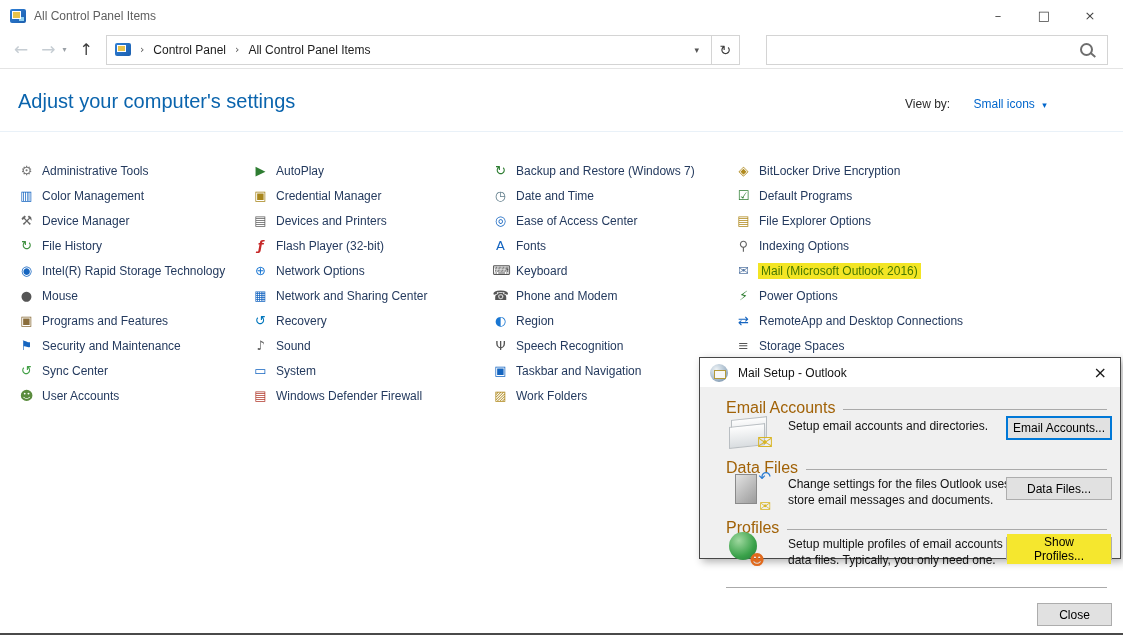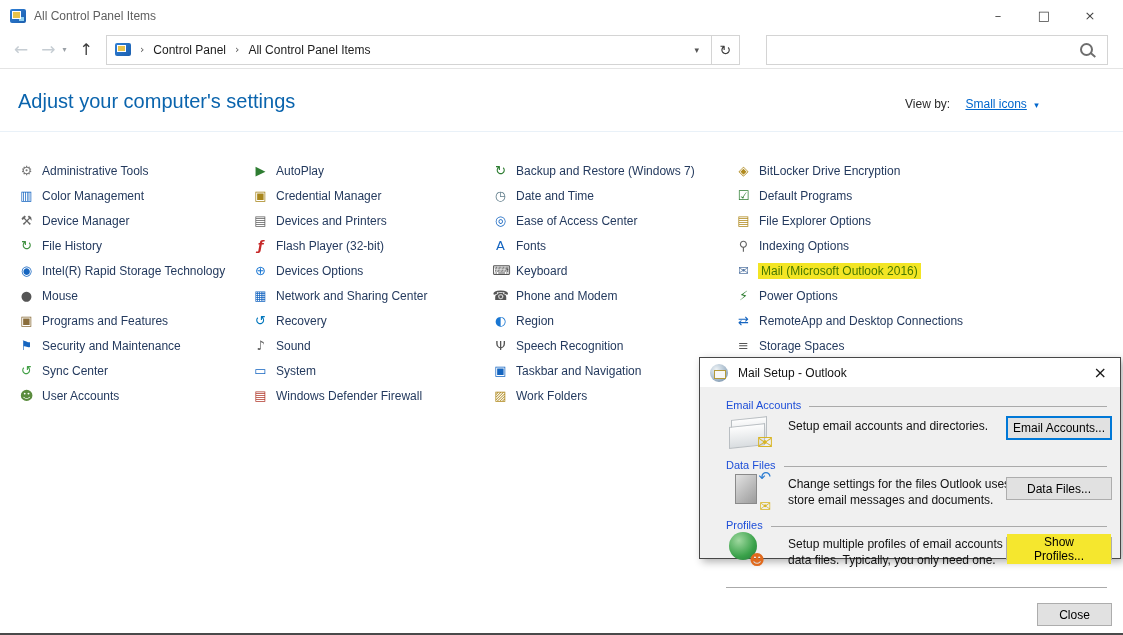--- a/index.html
+++ b/index.html
@@ -30,21 +30,21 @@
   .addr-caret{margin-left:auto;color:#555;font-size:9px;font-family:"DejaVu Sans",sans-serif;padding-right:4px;}
   .refresh-btn{width:27px;border-left:1px solid #d4d4d4;display:flex;align-items:center;justify-content:center;color:#3c3c3c;font-size:14px;font-family:"DejaVu Sans",sans-serif;}
   .searchbox{margin-left:26px;width:342px;height:30px;border:1px solid #d4d4d4;box-sizing:border-box;display:flex;align-items:center;}
   .searchbox input{flex:1;border:0;outline:0;background:transparent;font-size:12px;padding:0 8px;font-family:inherit;color:#222;}
   .magnifier{width:9px;height:9px;border:2px solid #6e6e6e;border-radius:50%;position:relative;margin-right:14px;flex:0 0 auto;}
   .magnifier::after{content:"";position:absolute;width:6px;height:2px;background:#6e6e6e;transform:rotate(40deg);right:-5px;bottom:-2px;}
 
   
   .page-title{position:absolute;left:18px;top:90px;font-size:20px;color:#0a64ad;font-weight:400;}
   .view-by{position:absolute;left:905px;top:97px;font-size:12px;color:#2b2b2b;}
-  .view-by .val{color:#0066cc;margin-left:12px;text-decoration:underline;}
+  .view-by .val{color:#0066cc;margin-left:20px;}
   .view-by .caret{color:#0066cc;font-size:9px;font-family:"DejaVu Sans",sans-serif;margin-left:4px;}
   .header-sep{position:absolute;top:131px;left:0;width:1123px;border-top:1px solid #e9f1f8;}
 
   
   .cp-col{position:absolute;top:158px;width:235px;}
   .cp-col[data-col="0"]{left:18px;}
   .cp-col[data-col="1"]{left:252px;}
   .cp-col[data-col="2"]{left:492px;}
   .cp-col[data-col="3"]{left:735px;}
   .cp-item{height:25px;display:flex;align-items:center;cursor:pointer;}
@@ -54,21 +54,21 @@
   .cp-label.hl{background:#f3e524;color:#477800;padding:1px 3px;margin-left:6px;}
 
   
   .dialog{position:absolute;left:699px;top:357px;width:422px;height:202px;background:#f0f0f0;border:1px solid #474747;box-sizing:border-box;box-shadow:3px 3px 8px rgba(0,0,0,.3);z-index:5;}
   .dlg-titlebar{position:absolute;top:0;left:0;right:0;height:29px;background:#fff;display:flex;align-items:center;}
   .dlg-icon{margin-left:10px;width:18px;height:18px;border-radius:50%;background:radial-gradient(circle at 35% 30%,#eef3f6,#a9bccd 55%,#62809e);position:relative;flex:0 0 auto;}
   .dlg-icon::after{content:"";position:absolute;left:4px;top:6px;width:10px;height:7px;background:#f7f7f7;border:1px solid #b49a3a;}
   .dlg-title{margin-left:10px;font-size:12px;color:#111;}
   .dlg-close{position:absolute;right:13px;top:5px;font-size:16px;color:#1a1a1a;font-family:"DejaVu Sans",sans-serif;cursor:pointer;}
   .sec-head{position:absolute;left:26px;right:13px;display:flex;align-items:center;}
-  .sec-head .lbl{font-size:11px;color:#1d4ed8;white-space:nowrap;}
+  .sec-head .lbl{font-size:16px;color:#a16207;white-space:nowrap;}
   .sec-head .rule{flex:1;border-top:1px solid #aaaaaa;margin-left:8px;margin-top:2px;}
   .sec-text{position:absolute;left:88px;font-size:12px;color:#111;line-height:16px;white-space:nowrap;}
   .dlg-btn{position:absolute;left:306px;width:106px;height:23px;background:#e1e1e1;border:1px solid #adadad;box-sizing:border-box;display:flex;align-items:center;justify-content:center;font-size:12px;color:#000;font-family:inherit;cursor:pointer;padding:0;}
   .dlg-btn.focused{border:2px solid #0078d7;}
   .dlg-btn .hlwrap{background:#f5e72e;padding:1px 20px;}
   .bottom-sep{position:absolute;left:26px;right:13px;top:229px;border-top:1px solid #aaaaaa;}
   .close-btn{position:absolute;left:337px;top:245px;width:75px;height:23px;background:#e1e1e1;border:1px solid #adadad;box-sizing:border-box;display:flex;align-items:center;justify-content:center;font-size:12px;color:#000;font-family:inherit;cursor:pointer;}
 
   
   .ico-email{position:absolute;left:29px;top:56px;width:46px;height:36px;}
@@ -185,21 +185,21 @@
         <div class="cp-item">
           <span class="cp-ico" style="color: rgb(96, 96, 96);">▤</span>
           <span class="cp-label">Devices and Printers</span>
         </div>
         <div class="cp-item">
           <span class="cp-ico bold" style="color: rgb(198, 40, 40);">ƒ</span>
           <span class="cp-label">Flash Player (32-bit)</span>
         </div>
         <div class="cp-item">
           <span class="cp-ico" style="color: rgb(25, 118, 210);">⊕</span>
-          <span class="cp-label">Devices Options</span>
+          <span class="cp-label">Network Options</span>
         </div>
         <div class="cp-item">
           <span class="cp-ico" style="color: rgb(21, 101, 192);">▦</span>
           <span class="cp-label">Network and Sharing Center</span>
         </div>
         <div class="cp-item">
           <span class="cp-ico" style="color: rgb(2, 119, 189);">↺</span>
           <span class="cp-label">Recovery</span>
         </div>
         <div class="cp-item">

